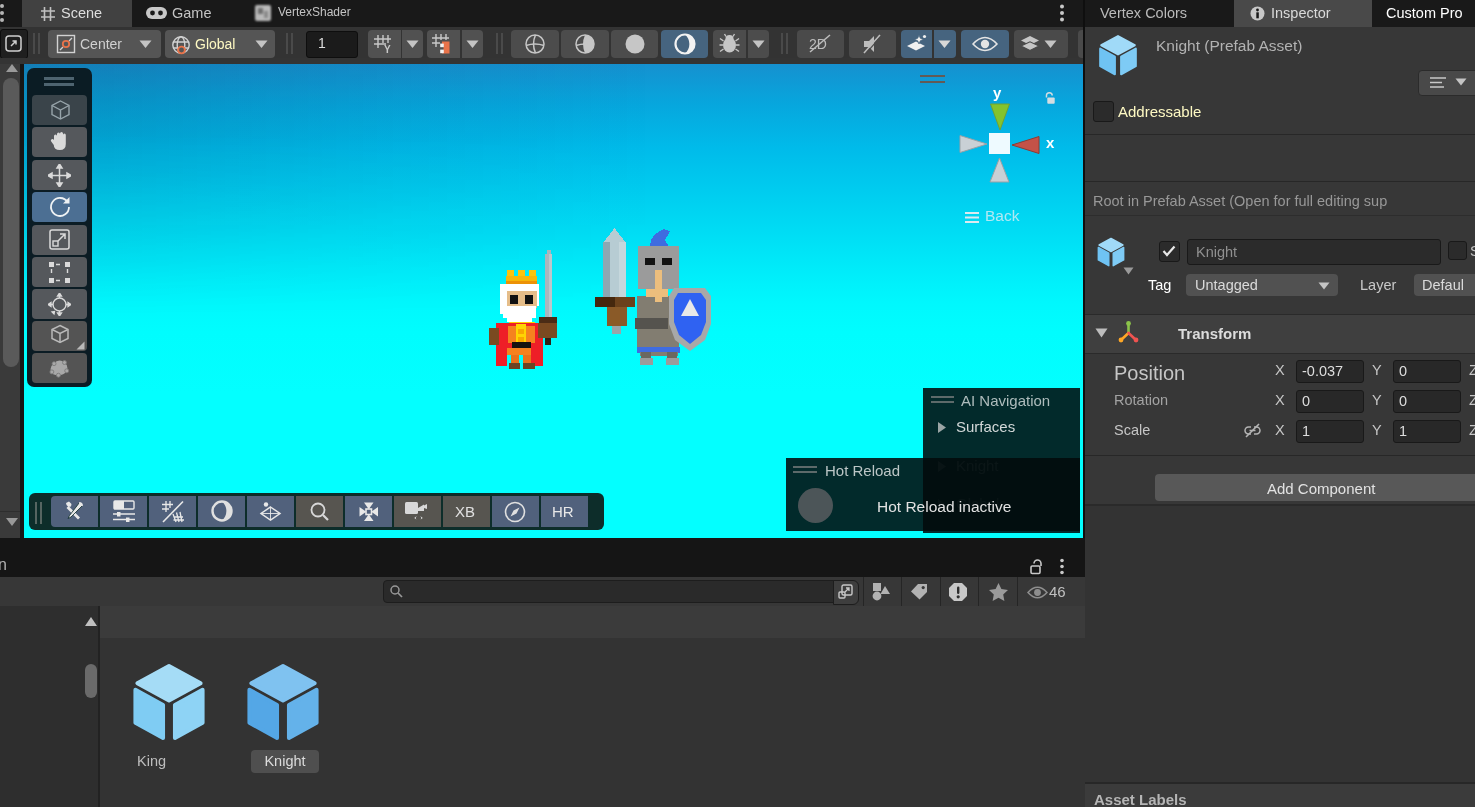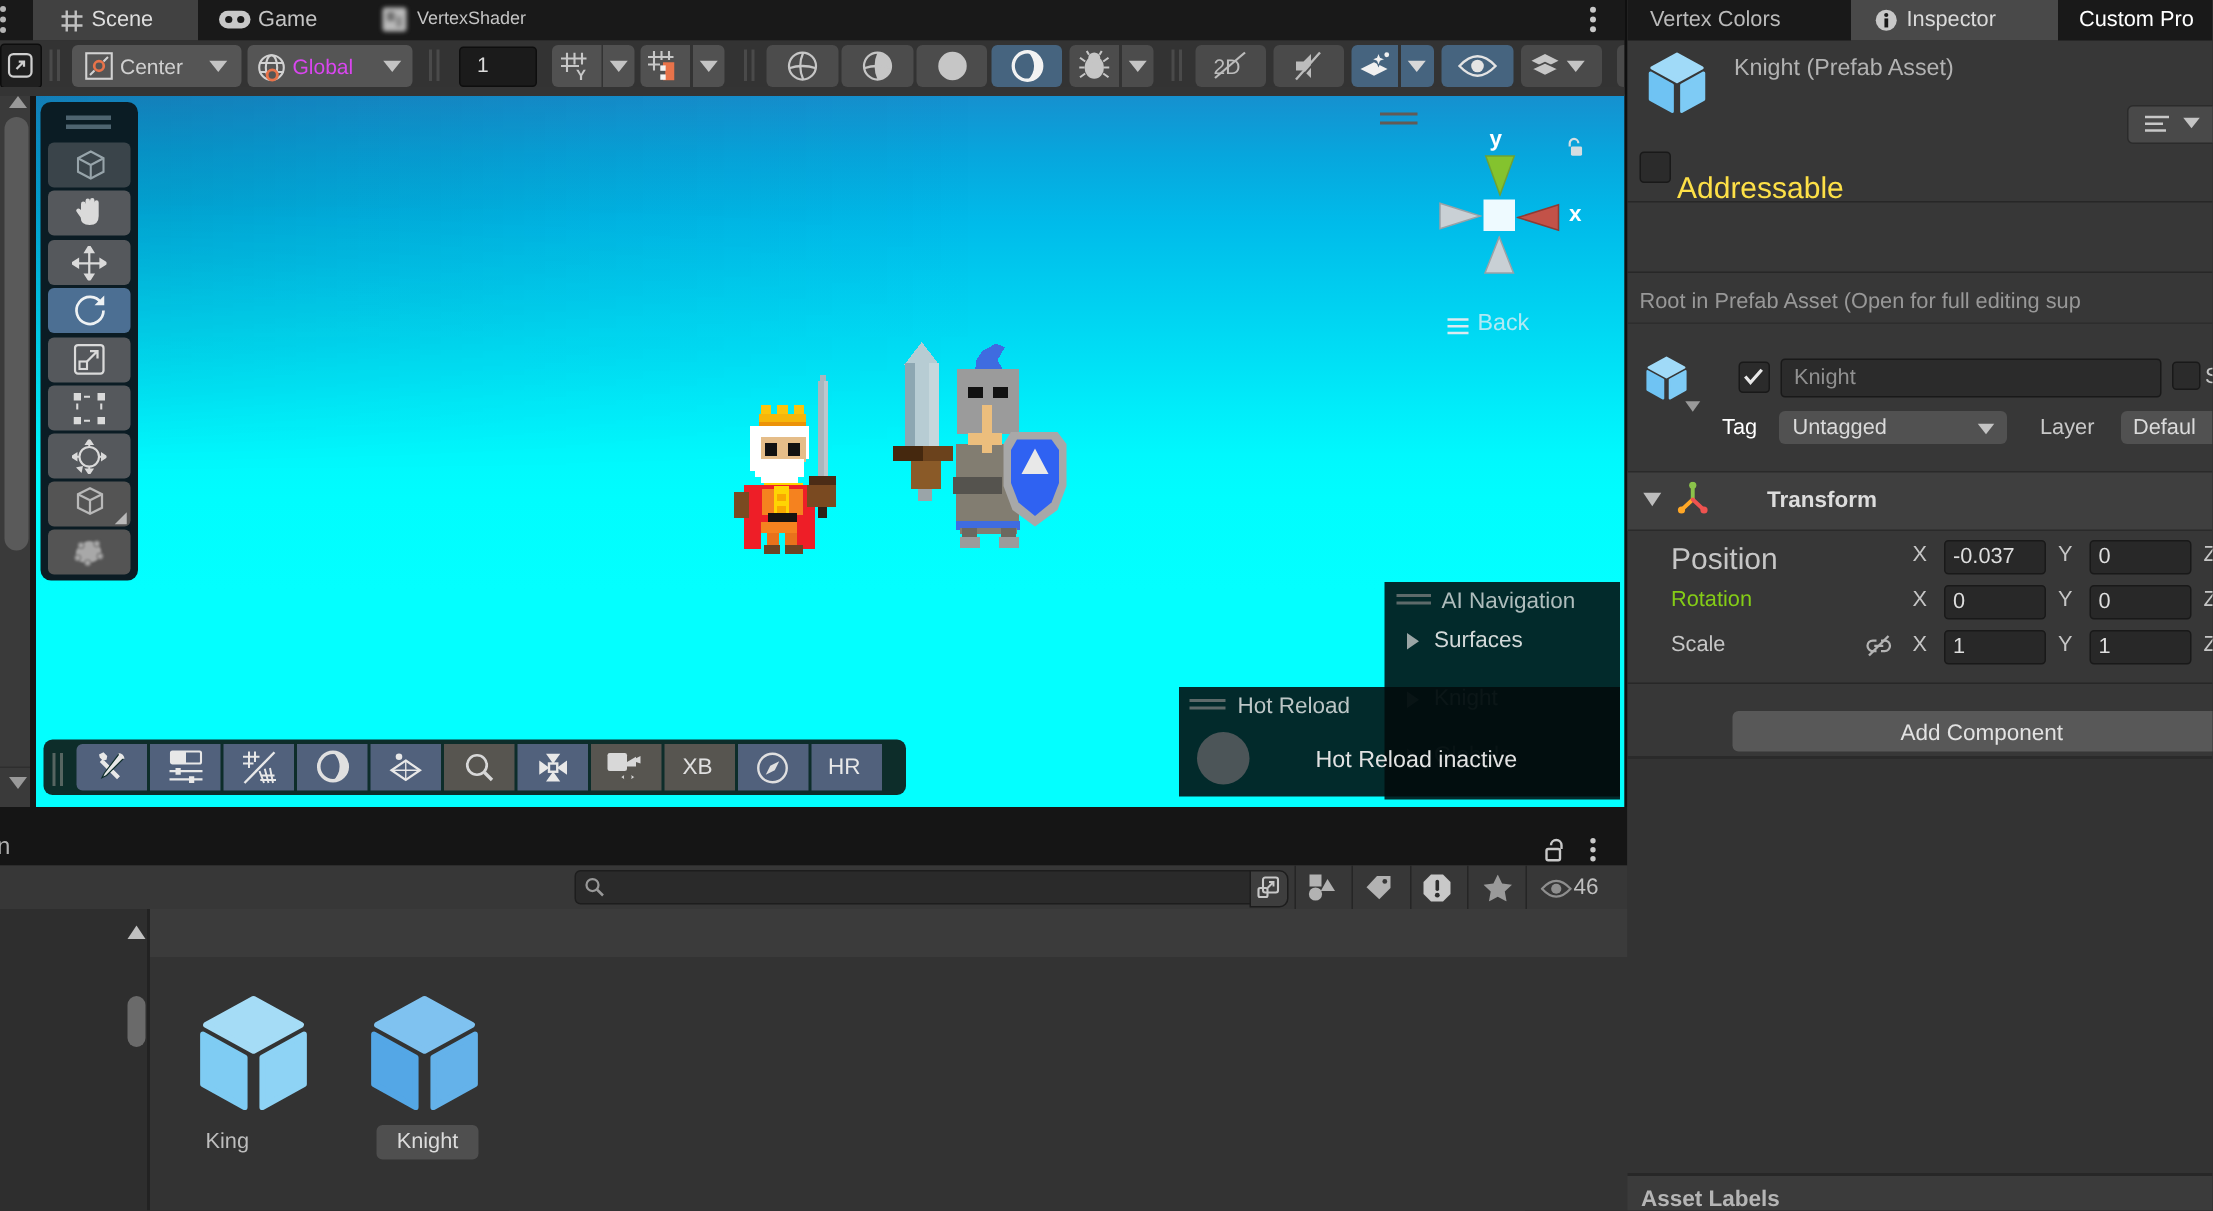--- a/index.html
+++ b/index.html
@@ -72,21 +72,21 @@
       <path d="M0.5 0.5 H12.5 L6.5 8Z" fill="#c4c4c4"></path>
     </svg>
 
   <div class="a" style="left:165px;top:3px;width:110px;height:28px;background:#555555;border-radius:4px;"></div>
   <svg class="a" style="left:170px;top:7px;" width="22" height="22" viewBox="0 0 22 22">
       <circle cx="11" cy="11" r="8.2" fill="none" stroke="#d2d2d2" stroke-width="1.4"></circle>
       <ellipse cx="11" cy="11" rx="3.8" ry="8.2" fill="none" stroke="#d2d2d2" stroke-width="1.4"></ellipse>
       <path d="M3 8 H19 M3 14 H19" stroke="#d2d2d2" stroke-width="1.4" fill="none"></path>
       <circle cx="11.5" cy="16" r="3.4" fill="#555555" stroke="#e8734a" stroke-width="1.9"></circle>
     </svg>
-  <div class="a txt" style="left:195px;top:9px;color:#d946ef;text-align:center;">Global</div>
+  <div class="a txt" style="left:195px;top:9px;color:#fef9c3;text-align:center;">Global</div>
   <svg class="a" style="left:255px;top:13px;" width="13" height="9">
       <path d="M0.5 0.5 H12.5 L6.5 8Z" fill="#c4c4c4"></path>
     </svg>
 
   <div class="a" style="left:286px;top:6px;width:1.5px;height:21px;background:#4a4a4a;"></div>
   <div class="a" style="left:291px;top:6px;width:1.5px;height:21px;background:#4a4a4a;"></div>
 
   <div class="a" style="left:306px;top:4px;width:50px;height:25px;background:#1b1b1b;border:1px solid #0e0e0e;border-radius:3px;"></div>
   <div class="a txt" style="left:318px;top:8px;color:#dcdcdc;">1</div>
 
@@ -600,21 +600,21 @@
   <svg class="a" style="left:344px;top:76px;" width="18" height="13">
       <g stroke="#c8c8c8" stroke-width="1.6">
         <path d="M1 2 H17 M1 6.5 H13 M1 11 H15"></path>
       </g>
     </svg>
   <svg class="a" style="left:370px;top:78px;" width="12" height="8">
       <path d="M0.5 0.5 H11.5 L6 7.5Z" fill="#c4c4c4"></path>
     </svg>
 
   <div class="a" style="left:8px;top:101px;width:19px;height:19px;background:#2b2b2b;border:1px solid #191919;border-radius:3px;"></div>
-  <div class="a txt" style="left:33px;top:103px;font-size:20px;color:#fde047;margin-top:12px;">Addressable</div>
+  <div class="a txt" style="left:33px;top:103px;font-size:15px;color:#fef9c3;">Addressable</div>
   <div class="a" style="left:0;top:134px;width:390px;height:1px;background:#272727;"></div>
   <div class="a" style="left:0;top:181px;width:390px;height:1px;background:#272727;"></div>
   <div class="a txt" style="left:8px;top:193px;font-size:14.5px;color:#989898;">Root in Prefab Asset (Open for full editing sup</div>
   <div class="a" style="left:0;top:215px;width:390px;height:1px;background:#2d2d2d;"></div>
 
   <svg class="a" style="left:11px;top:237px;" width="30" height="32" viewBox="0 0 80 86">
       <g stroke-linejoin="round">
         <path d="M40 4 L72 21.5 L40 39 L8 21.5Z" fill="#a0daf8" stroke="#a0daf8" stroke-width="4"></path>
         <path d="M6 28 L34 43.5 V77 L6 61.5Z" fill="#6fc3f3" stroke="#6fc3f3" stroke-width="4"></path>
         <path d="M74 28 L46 43.5 V77 L74 61.5Z" fill="#7ecbf5" stroke="#7ecbf5" stroke-width="4"></path>
@@ -660,21 +660,21 @@
 
   <div class="a txt" style="left:29px;top:362px;font-size:20px;color:#c6c6c6;">Position</div>
   <div class="a txt" style="left:190px;top:362px;font-size:14.5px;color:#c6c6c6;">X</div>
   <div class="a" style="left:211px;top:360px;width:66px;height:21px;background:#282828;border:1px solid #191919;border-radius:3px;"></div>
   <div class="a txt" style="left:217px;top:363px;font-size:14.5px;color:#dedede;">-0.037</div>
   <div class="a txt" style="left:287px;top:362px;font-size:14.5px;color:#c6c6c6;">Y</div>
   <div class="a" style="left:308px;top:360px;width:66px;height:21px;background:#282828;border:1px solid #191919;border-radius:3px;"></div>
   <div class="a txt" style="left:314px;top:363px;font-size:14.5px;color:#dedede;">0</div>
   <div class="a txt" style="left:384px;top:362px;font-size:14.5px;color:#c6c6c6;">Z</div>
 
-  <div class="a txt" style="left:29px;top:392px;font-size:14.5px;color:#84cc16;">Rotation</div>
+  <div class="a txt" style="left:29px;top:392px;font-size:14.5px;color:#a3a3a3;">Rotation</div>
   <div class="a txt" style="left:190px;top:392px;font-size:14.5px;color:#c6c6c6;">X</div>
   <div class="a" style="left:211px;top:390px;width:66px;height:21px;background:#282828;border:1px solid #191919;border-radius:3px;"></div>
   <div class="a txt" style="left:217px;top:393px;font-size:14.5px;color:#dedede;">0</div>
   <div class="a txt" style="left:287px;top:392px;font-size:14.5px;color:#c6c6c6;">Y</div>
   <div class="a" style="left:308px;top:390px;width:66px;height:21px;background:#282828;border:1px solid #191919;border-radius:3px;"></div>
   <div class="a txt" style="left:314px;top:393px;font-size:14.5px;color:#dedede;">0</div>
   <div class="a txt" style="left:384px;top:392px;font-size:14.5px;color:#c6c6c6;">Z</div>
 
   <div class="a txt" style="left:29px;top:422px;font-size:14.5px;color:#c6c6c6;">Scale</div>
   <svg class="a" style="left:158px;top:423px;" width="19" height="15" viewBox="0 0 19 15">

